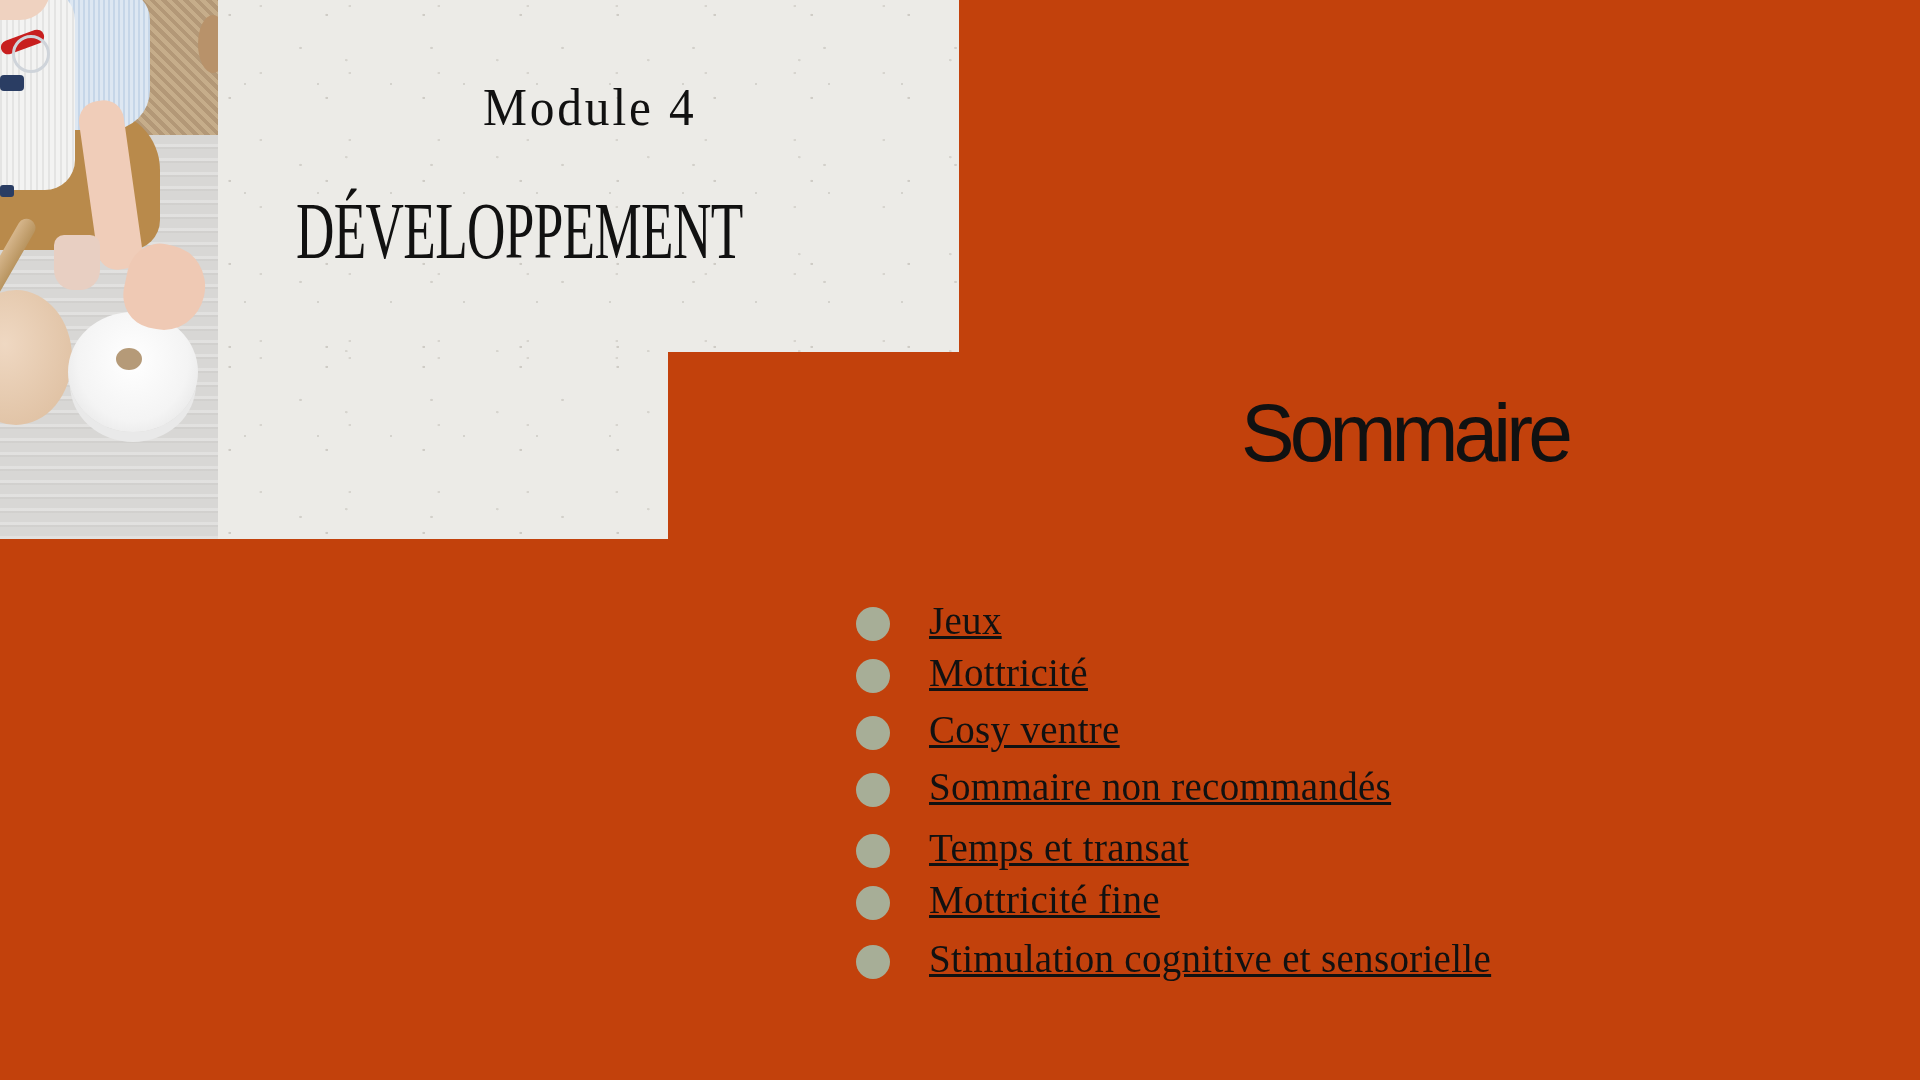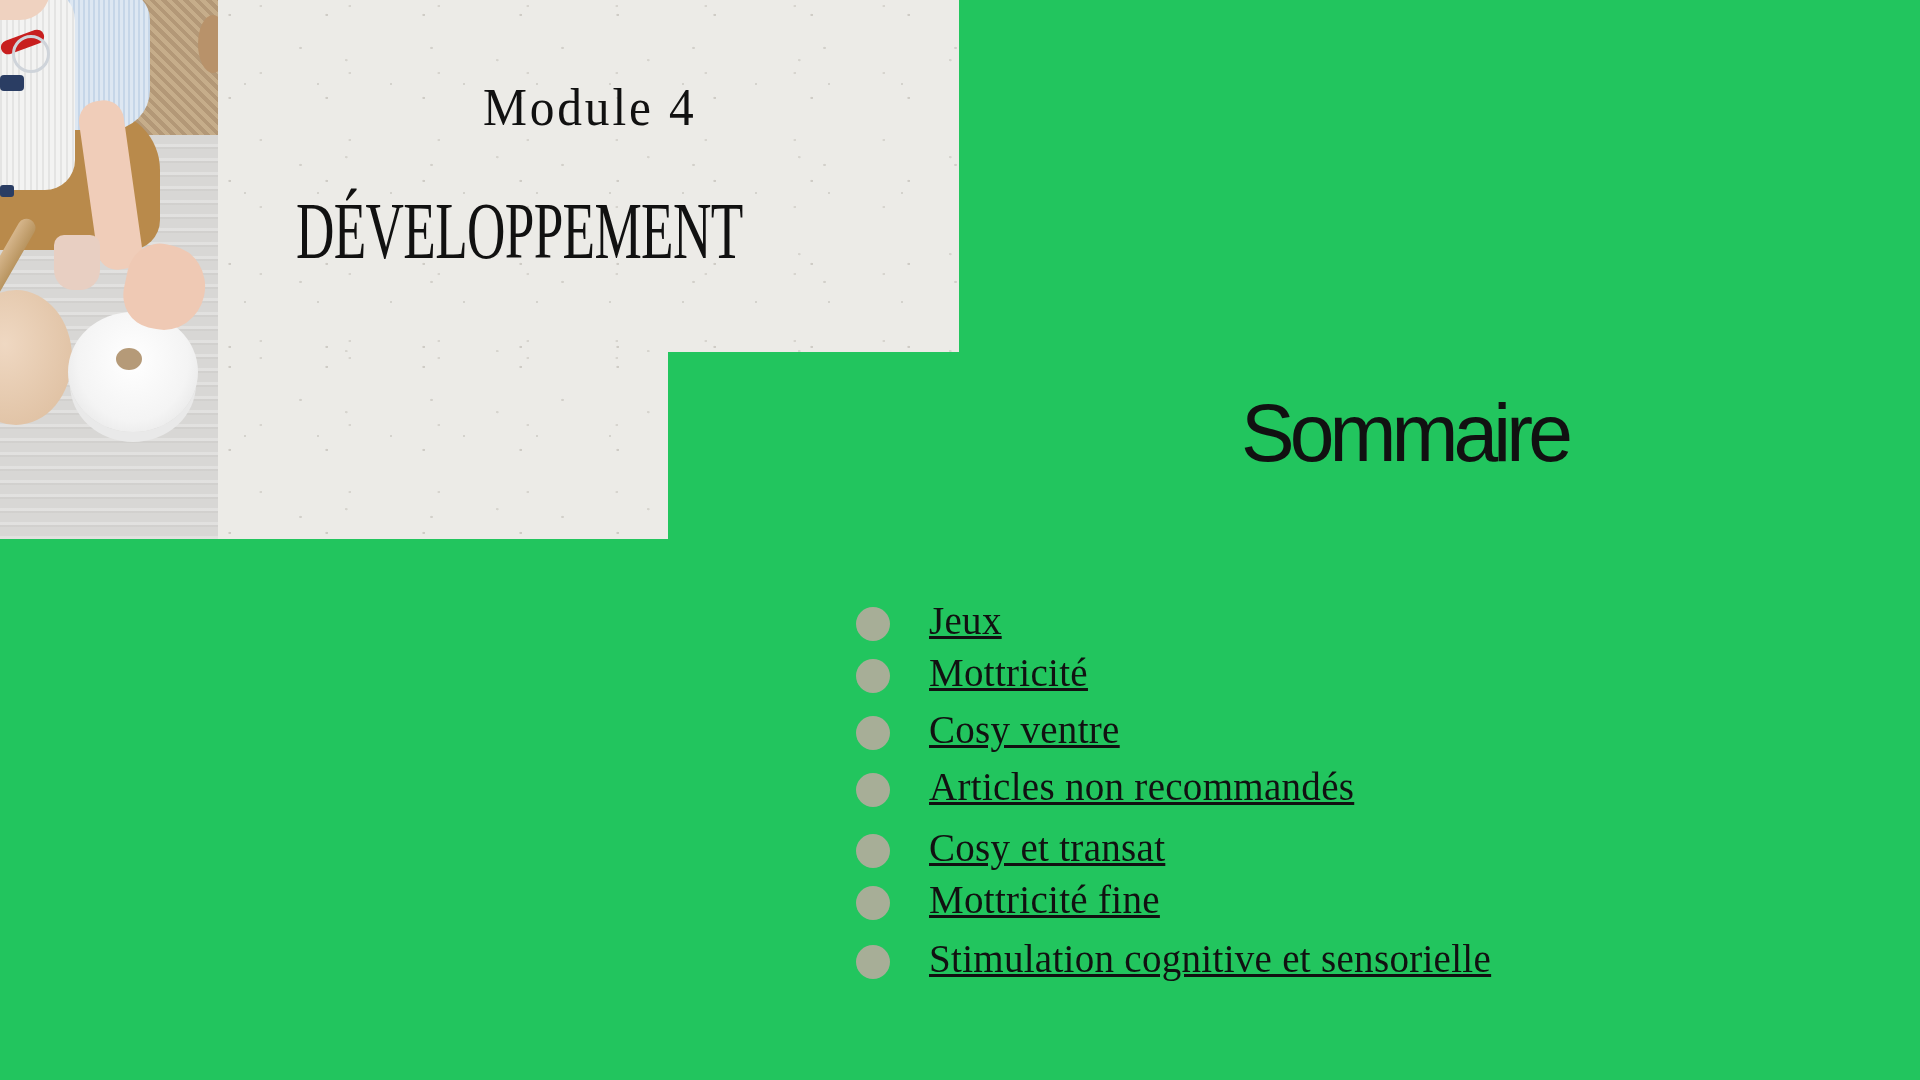--- a/index.html
+++ b/index.html
@@ -1,21 +1,21 @@
 <!DOCTYPE html>
 <html><head>
 <meta charset="utf-8">
 <style>
   html, body { margin: 0; padding: 0; }
   body {
     width: 1920px; height: 1080px; overflow: hidden;
     background: #f4f0ec; position: relative;
     font-family: "Liberation Serif", serif; color: #111;
   }
-  .slide { position: absolute; inset: 0; background: #22c55e; }
+  .slide { position: absolute; inset: 0; background: #c2410c; }
 
   
   .paper {
     position: absolute;
     background-color: #ecebe7;
     background-image:
       radial-gradient(circle at 12% 18%, rgba(150,145,135,.35) 0 1px, transparent 1.5px),
       radial-gradient(circle at 63% 41%, rgba(150,145,135,.30) 0 1px, transparent 1.5px),
       radial-gradient(circle at 37% 77%, rgba(150,145,135,.28) 0 1px, transparent 1.5px),
       radial-gradient(circle at 85% 62%, rgba(150,145,135,.25) 0 1px, transparent 1.5px),
@@ -162,25 +162,25 @@
     <li class="toc-item" style="top:656px">
       <span class="bullet"></span>
       <span class="toc-label">Mottricité</span>
     </li>
     <li class="toc-item" style="top:713px">
       <span class="bullet"></span>
       <span class="toc-label">Cosy ventre</span>
     </li>
     <li class="toc-item" style="top:770px">
       <span class="bullet"></span>
-      <span class="toc-label">Articles non recommandés</span>
+      <span class="toc-label">Sommaire non recommandés</span>
     </li>
     <li class="toc-item" style="top:831px">
       <span class="bullet"></span>
-      <span class="toc-label">Cosy et transat</span>
+      <span class="toc-label">Temps et transat</span>
     </li>
     <li class="toc-item" style="top:883px">
       <span class="bullet"></span>
       <span class="toc-label">Mottricité fine</span>
     </li>
     <li class="toc-item" style="top:942px">
       <span class="bullet"></span>
       <span class="toc-label">Stimulation cognitive et sensorielle</span>
     </li>
   </ul>

